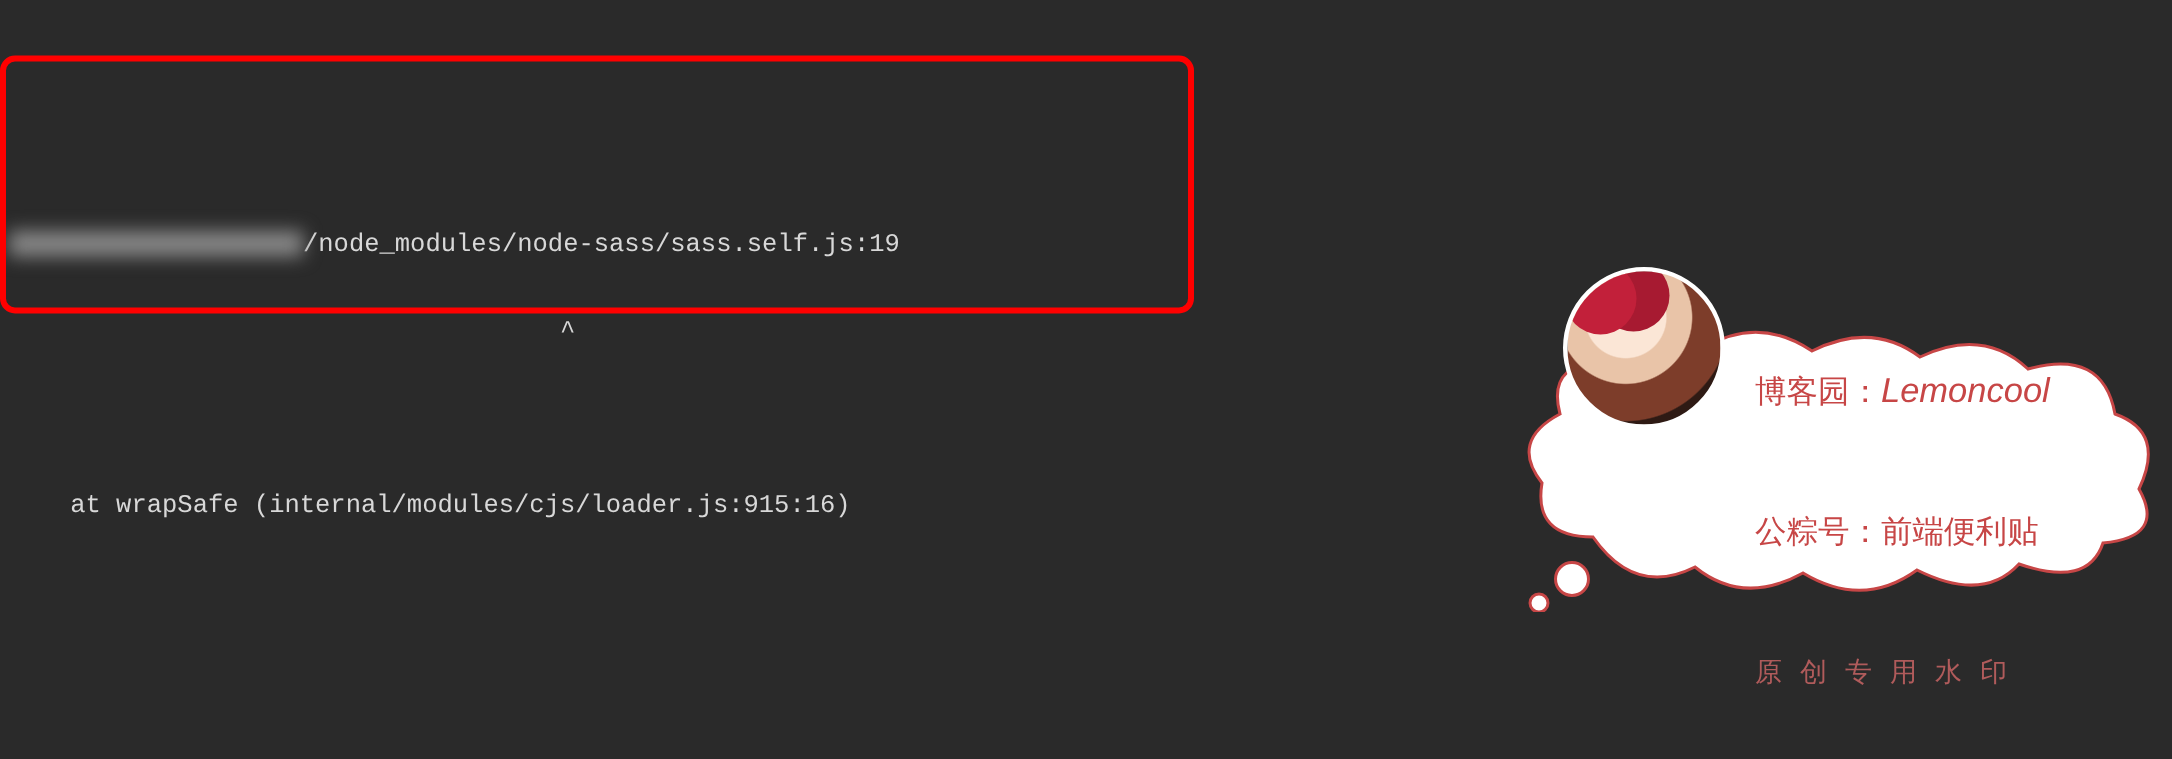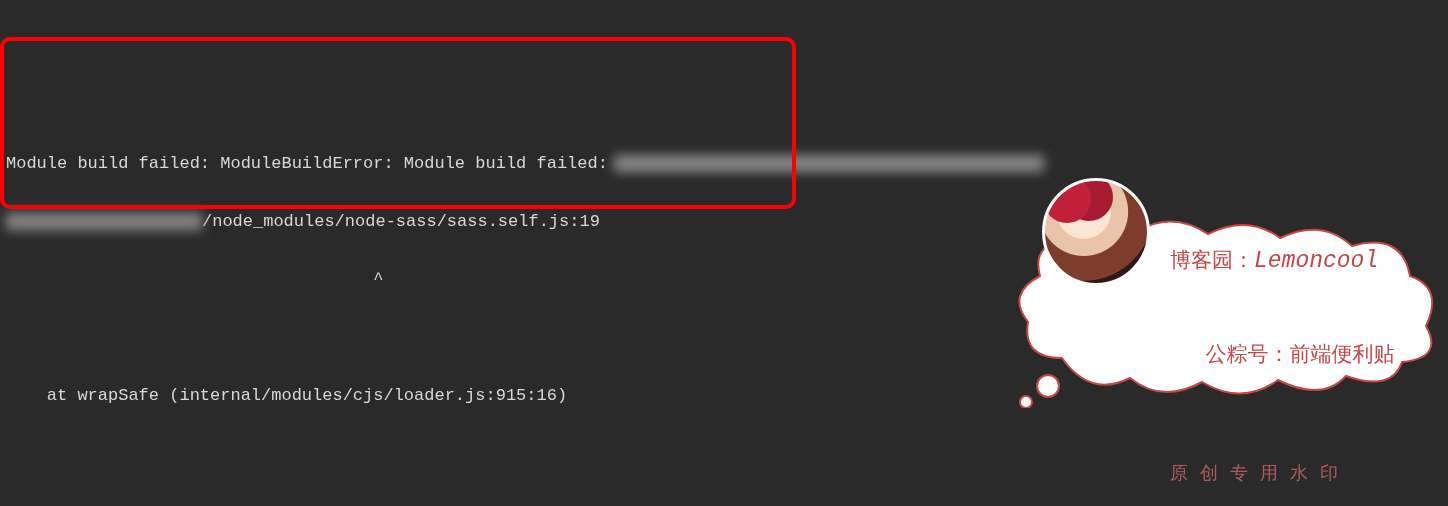--- a/index.html
+++ b/index.html
@@ -77,31 +77,30 @@
   }
   .wm-text {
     position: absolute;
     left: 158px;
     top: 28px;
     width: 260px;
     color: #c74646;
     font-family: "KaiTi","STKaiti","SimSun",serif;
   }
   .wm-row1 { font-size: 21px; }
-  .wm-row1 .en { font-style: italic; font-family: Liberation Mono, monospace; font-size: 23px; text-align: center; }
-  .wm-row2 { font-size: 21px; margin-top: 6px; text-align: center; }
-  .wm-row3 { font-size: 18px; letter-spacing: 12px; margin-top: 32px; color: #b05b5b; }
+  .wm-row1 .en { font-style: italic; font-family: Liberation Sans, sans-serif; font-size: 23px; text-align: center; }
+  .wm-row2 { font-size: 21px; margin-top: 6px; }
+  .wm-row3 { font-size: 18px; letter-spacing: 12px; margin-top: 7px; color: #b05b5b; }
 </style>
 </head>
 <body>
 
 
 
 <div class="terminal">
-<span class="line"><span>Module build failed: ModuleBuildError: Module build failed:</span><span class="blur blur1"></span></span>
 <span class="line"><span class="blur blur2"></span><span>/node_modules/node-sass/sass.self.js:19</span></span>
 <span class="line">                                    ^</span>
 <span class="line"> </span>
 <span class="line">    at wrapSafe (internal/modules/cjs/loader.js:915:16)</span>
 
 
 
 
 
 

